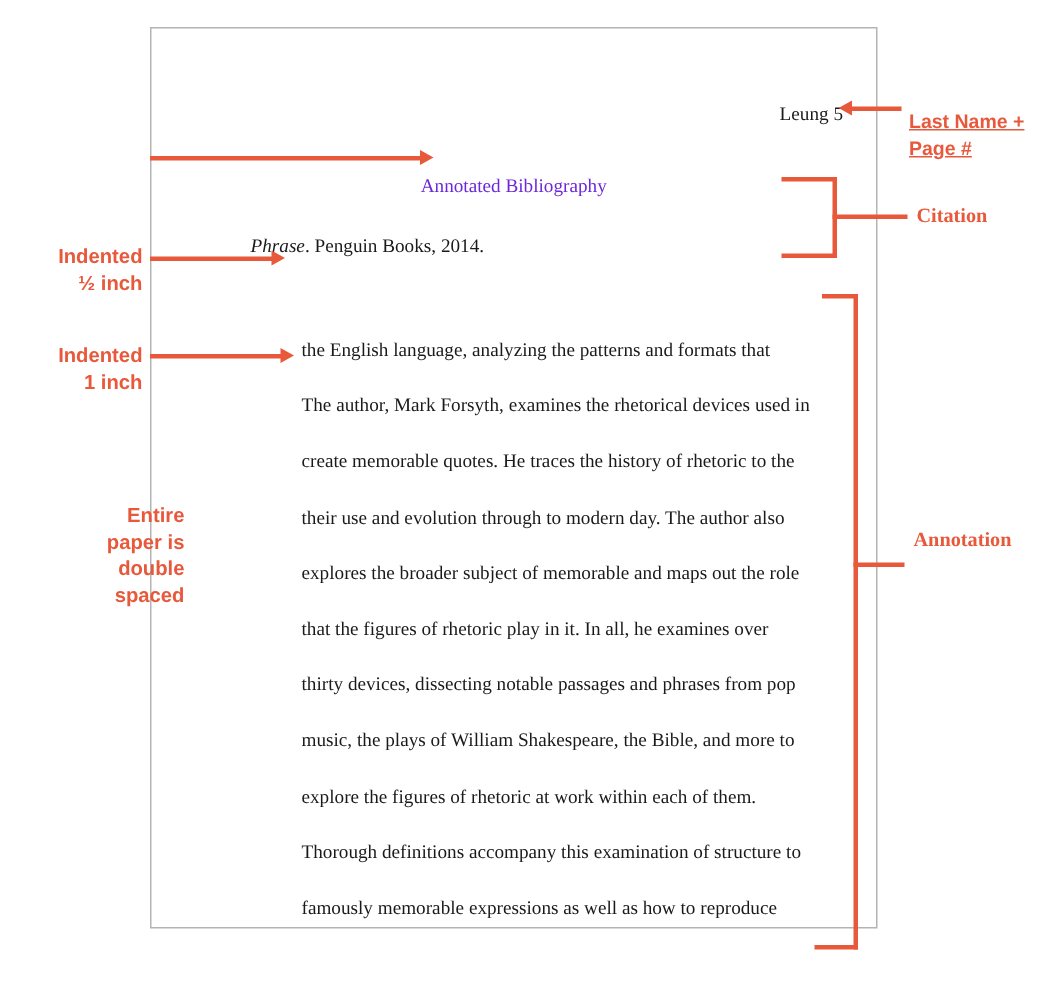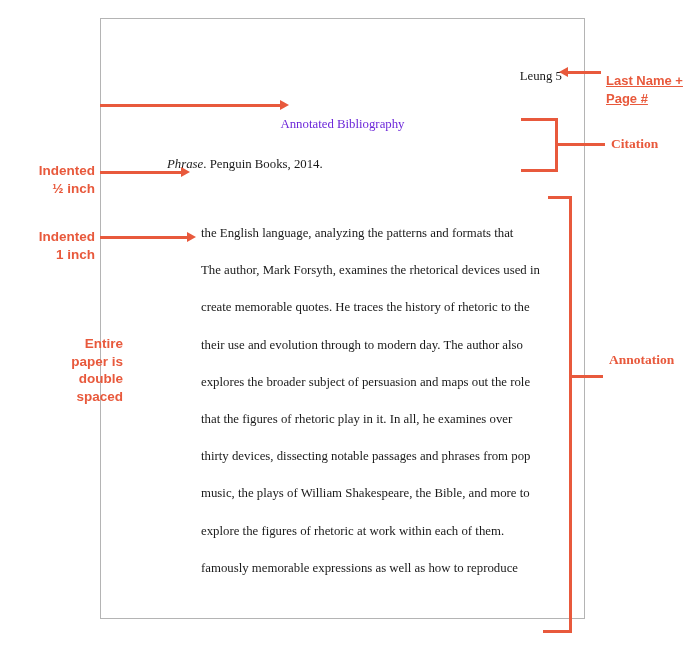--- a/index.html
+++ b/index.html
@@ -139,25 +139,26 @@
 
     <div class="citation">
       <span class="hang2"><i>Phrase</i><span>. Penguin Books, 2014.</span></span>
     </div>
 
     <div class="annotation-body">
       <span class="ln">the English language, analyzing the patterns and formats that</span>
       <span class="ln">The author, Mark Forsyth, examines the rhetorical devices used in</span>
       <span class="ln">create memorable quotes. He traces the history of rhetoric to the</span>
       <span class="ln">their use and evolution through to modern day. The author also</span>
-      <span class="ln">explores the broader subject of persuasion and maps out the role</span>
+      <span class="ln">explores the broader subject of memorable and maps out the role</span>
       <span class="ln">that the figures of rhetoric play in it. In all, he examines over</span>
       <span class="ln">thirty devices, dissecting notable passages and phrases from pop</span>
       <span class="ln">music, the plays of William Shakespeare, the Bible, and more to</span>
       <span class="ln">explore the figures of rhetoric at work within each of them.</span>
+      <span class="ln">Thorough definitions accompany this examination of structure to</span>
       <span class="ln">famously memorable expressions as well as how to reproduce</span>
 
     </div>
   </div>
 
   <div class="arrow-line" style="left:100px; top:104px; width:182px;"></div>
   <div class="arrow-head" style="left:280px; top:100px;"></div>
 
   <div class="ann-label right-al" style="left:0px; top:162px; width:95px;">
     <div>Indented</div>

